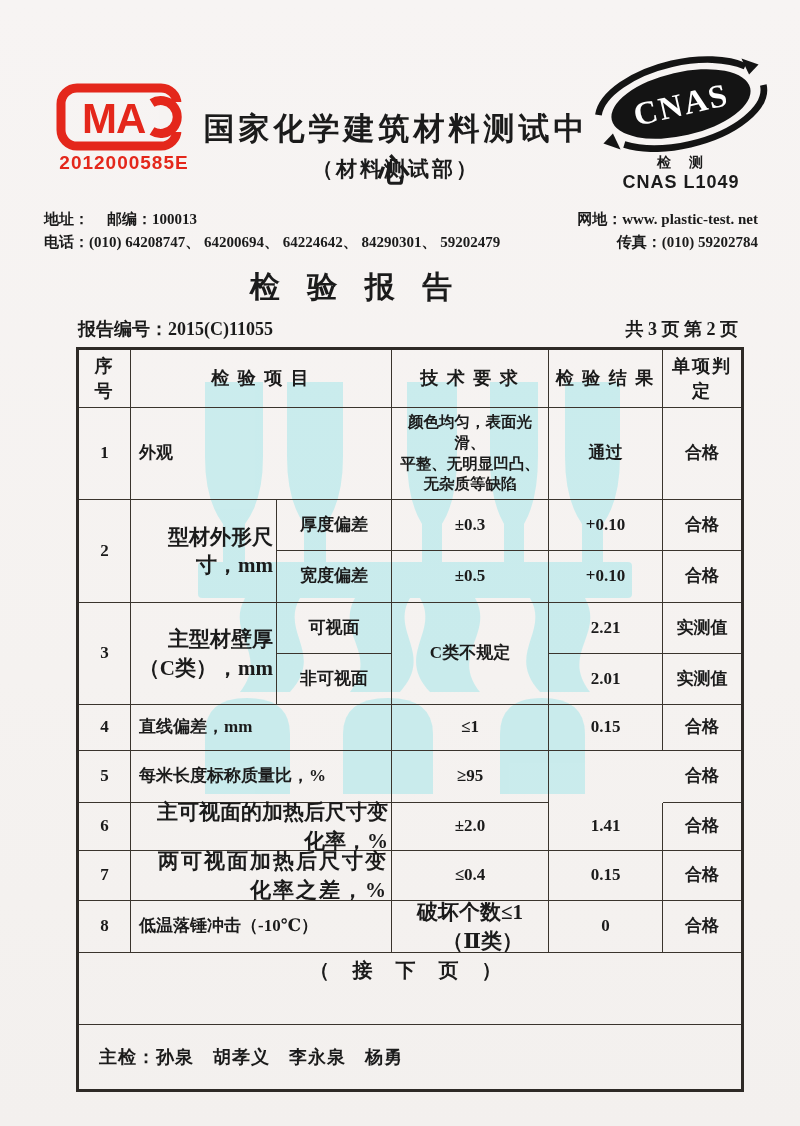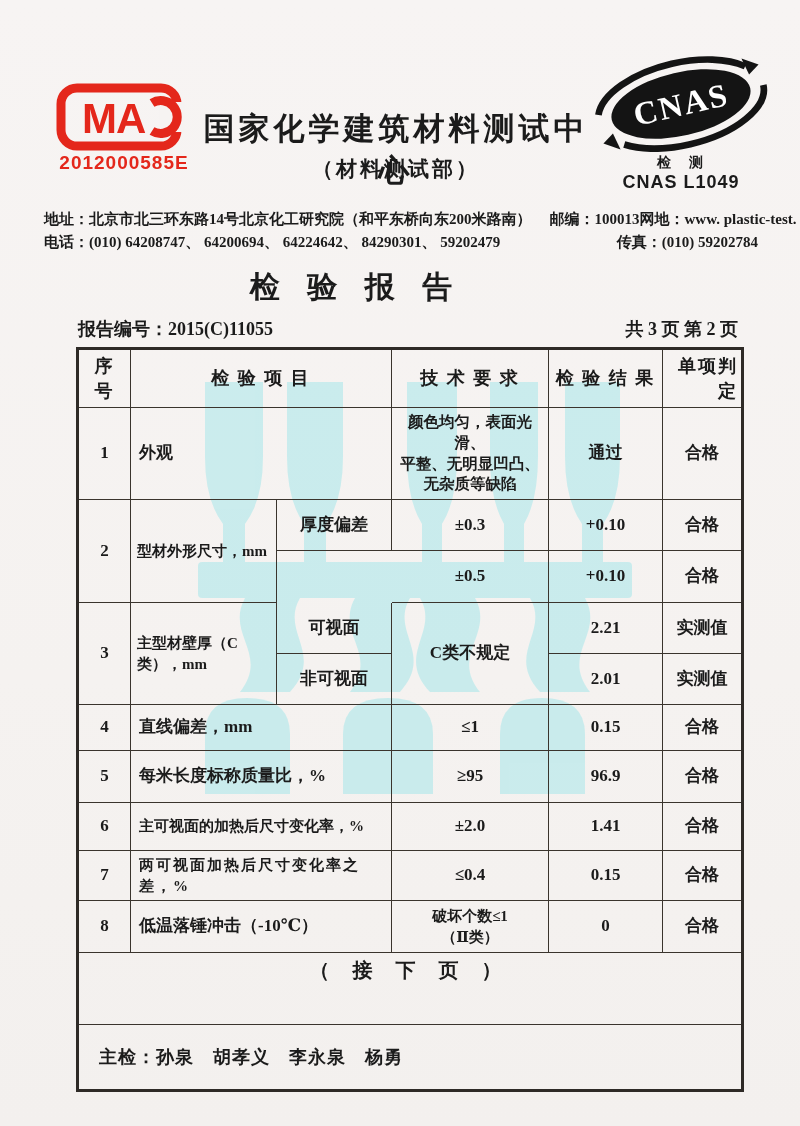--- a/index.html
+++ b/index.html
@@ -40,22 +40,22 @@
     grid-template-columns:52px 146px 115px 157px 114px 78px;
     grid-template-rows:58px 92px 51px 52px 51px 51px 46px 52px 48px 50px 52px 72px 64px;
     border:3px solid #2e2a26;}
   .c{border-right:1.6px solid #3a342d;border-bottom:1.6px solid #3a342d;
     display:flex;align-items:center;justify-content:center;text-align:center;
     font-weight:bold;font-size:17px;box-sizing:border-box;padding:2px 3px;
     line-height:1.35;}
   .c.hd{font-size:18px;letter-spacing:2px;}
   .c.left{justify-content:flex-start;text-align:left;padding-left:8px;}
   .c.pre{white-space:pre-line;}
-  .c.sm{font-size:15px;}
-  .c.nr{border-right:none;text-align:right;}
+  .c.sm{font-size:21px;text-align:right;}
+  .c.nr{border-right:none;}
   .c.nb{border-bottom:none;}
   .c.top{align-items:flex-start;padding-top:4px;font-size:20px;letter-spacing:9px;}
   .c.insp{justify-content:flex-start;padding-left:20px;font-size:18px;letter-spacing:1px;}
 </style>
 </head>
 <body>
 
 <div class="paper">
 
   <svg class="wm" viewBox="0 0 450 440" aria-hidden="true">
@@ -101,21 +101,20 @@
         <text x="90" y="62" text-anchor="middle" font-family="Liberation Serif, DejaVu Serif, serif" font-weight="bold" font-size="34" fill="#ffffff" letter-spacing="2">CNAS</text>
       </g>
     </svg>
     <div class="cnas-cert">检　测</div>
     <div class="cnas-code">CNAS L1049</div>
   </div>
 
   <div class="contact">
     <div class="row">
       <span>地址：</span>
-        <span>北京市北三环东路14号北京化工研究院（和平东桥向东200米路南）</span>
       <span class="gap">邮编：</span>
         <span>100013</span>
       <span class="push">网地：</span>
         <span>www. plastic-test. net</span>
     </div>
     <div class="row">
       <span>电话：</span>
         <span>(010) 64208747、 64200694、 64224642、 84290301、 59202479</span>
       <span class="push">传真：</span>
         <span>(010) 59202784</span>
@@ -143,20 +142,21 @@
     <div class="c left" style="grid-column:2/4;grid-row:2">外观</div>
     <div class="c" style="grid-column:5;grid-row:2">通过</div>
     <div class="c nr" style="grid-column:6;grid-row:2">合格</div>
 
     <div class="c" style="grid-column:1;grid-row:3/5">2</div>
     <div class="c left sm" style="grid-column:2;grid-row:3/5;padding-left:6px;">型材外形尺寸，mm</div>
     <div class="c" style="grid-column:3;grid-row:3">厚度偏差</div>
     <div class="c" style="grid-column:4;grid-row:3">±0.3</div>
     <div class="c" style="grid-column:5;grid-row:3">+0.10</div>
     <div class="c nr" style="grid-column:6;grid-row:3">合格</div>
+    <div class="c" style="grid-column:3;grid-row:4">宽度偏差</div>
     <div class="c" style="grid-column:4;grid-row:4">±0.5</div>
     <div class="c" style="grid-column:5;grid-row:4">+0.10</div>
     <div class="c nr" style="grid-column:6;grid-row:4">合格</div>
 
     <div class="c" style="grid-column:1;grid-row:5/7">3</div>
     <div class="c left sm" style="grid-column:2;grid-row:5/7;padding-left:6px;">主型材壁厚（C类），mm</div>
     <div class="c" style="grid-column:3;grid-row:5">可视面</div>
     <div class="c" style="grid-column:4;grid-row:5/7">C类不规定</div>
     <div class="c" style="grid-column:5;grid-row:5">2.21</div>
     <div class="c nr" style="grid-column:6;grid-row:5">实测值</div>
@@ -166,21 +166,20 @@
 
     <div class="c" style="grid-column:1;grid-row:7">4</div>
     <div class="c left" style="grid-column:2/4;grid-row:7">直线偏差，mm</div>
     <div class="c" style="grid-column:4;grid-row:7">≤1</div>
     <div class="c" style="grid-column:5;grid-row:7">0.15</div>
     <div class="c nr" style="grid-column:6;grid-row:7">合格</div>
 
     <div class="c" style="grid-column:1;grid-row:8">5</div>
     <div class="c left" style="grid-column:2/4;grid-row:8">每米长度标称质量比，%</div>
     <div class="c" style="grid-column:4;grid-row:8">≥95</div>
-    <div class="c" style="grid-column:5;grid-row:8">96.9</div>
     <div class="c nr" style="grid-column:6;grid-row:8">合格</div>
 
     <div class="c" style="grid-column:1;grid-row:9">6</div>
     <div class="c left sm" style="grid-column:2/4;grid-row:9">主可视面的加热后尺寸变化率，%</div>
     <div class="c" style="grid-column:4;grid-row:9">±2.0</div>
     <div class="c" style="grid-column:5;grid-row:9">1.41</div>
     <div class="c nr" style="grid-column:6;grid-row:9">合格</div>
 
     <div class="c" style="grid-column:1;grid-row:10">7</div>
     <div class="c left sm" style="grid-column:2/4;grid-row:10;letter-spacing:2px;">两可视面加热后尺寸变化率之差，%</div>

